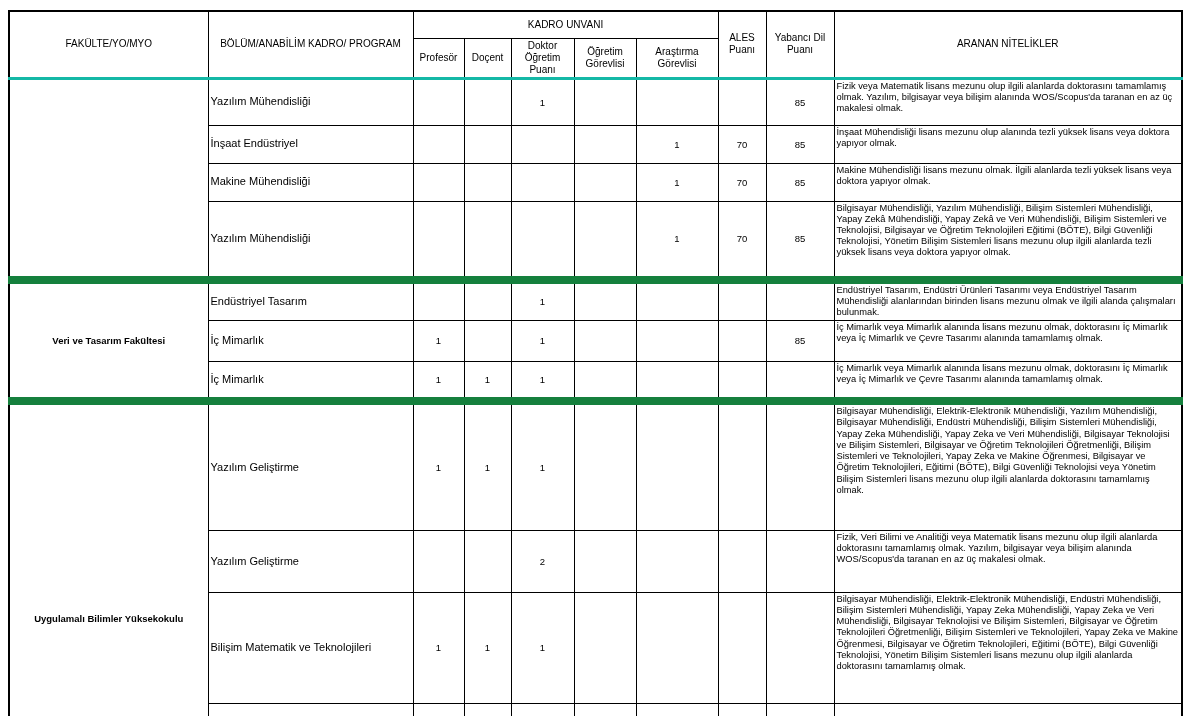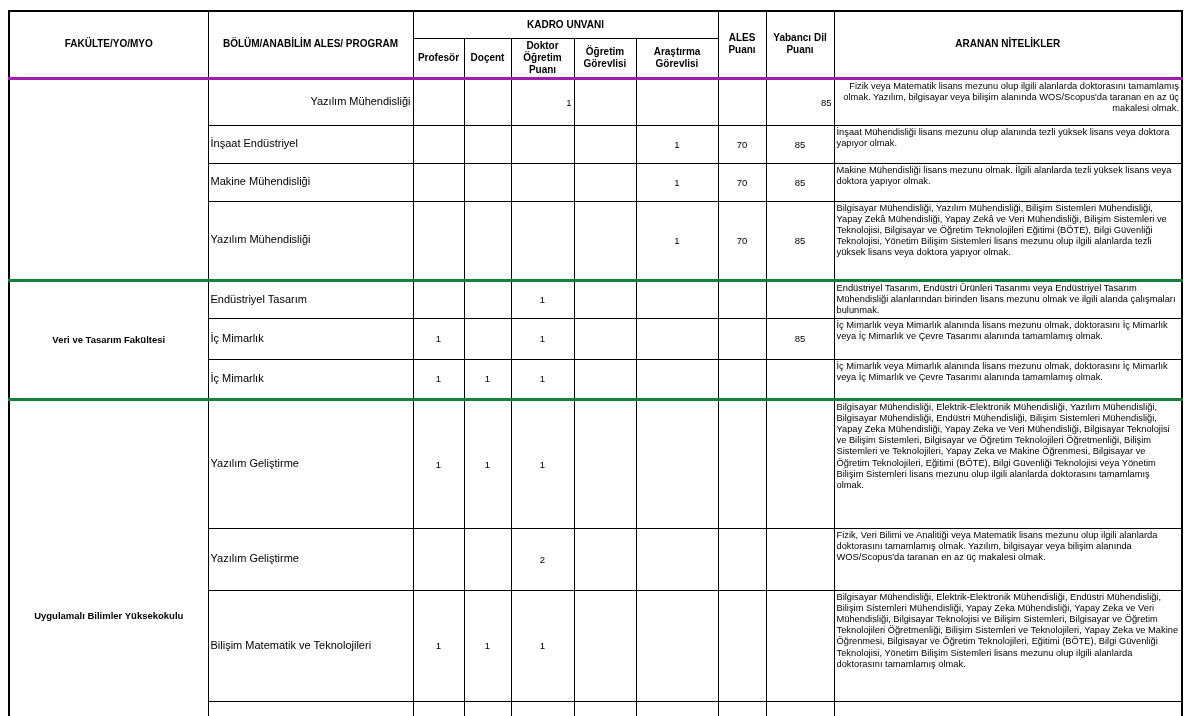--- a/index.html
+++ b/index.html
@@ -20,28 +20,28 @@
     background: #ffffff;
   }
   table.vacancy th, table.vacancy td {
     border: 1px solid #000000;
     padding: 1px 2px;
     overflow: hidden;
   }
   table.vacancy { border: 2px solid #000000; }
   thead th {
     font-size: 10px;
-    font-weight: bold;
+    font-weight: normal;
     text-align: center;
     vertical-align: middle;
     line-height: 1.2;
   }
   thead tr.subhead th { font-size: 10px; }
-  tr.section-start td { border-top: 3px solid #15803d; }
-  tbody tr.first-body-row td { border-top: 3px solid #a21caf; text-align: right; }
+  tr.section-start td { border-top: 8px solid #15803d; }
+  tbody tr.first-body-row td { border-top: 3px solid #14b8a6; }
   td.faculty {
     font-size: 9.5px;
     font-weight: bold;
     text-align: center;
     vertical-align: middle;
     line-height: 1.2;
   }
   td.prog {
     font-size: 11px;
     text-align: left;
@@ -90,21 +90,21 @@
       <col class="c-dou">
     <col class="c-ogr">
       <col class="c-ars">
       <col class="c-ales">
       <col class="c-yd">
       <col class="c-qual">
   </colgroup>
   <thead>
     <tr style="height:27px;">
       <th rowspan="2">FAKÜLTE/YO/MYO</th>
-      <th rowspan="2">BÖLÜM/ANABİLİM ALES/ PROGRAM</th>
+      <th rowspan="2">BÖLÜM/ANABİLİM KADRO/ PROGRAM</th>
       <th colspan="5">KADRO UNVANI</th>
       <th rowspan="2">ALES Puanı</th>
       <th rowspan="2">Yabancı Dil Puanı</th>
       <th rowspan="2">
           <span class="wrap-narrow">ARANAN NİTELİKLER</span>
         </th>
     </tr>
     <tr class="subhead" style="height:36px;">
       <th>Profesör</th>
       <th>Doçent</th>

